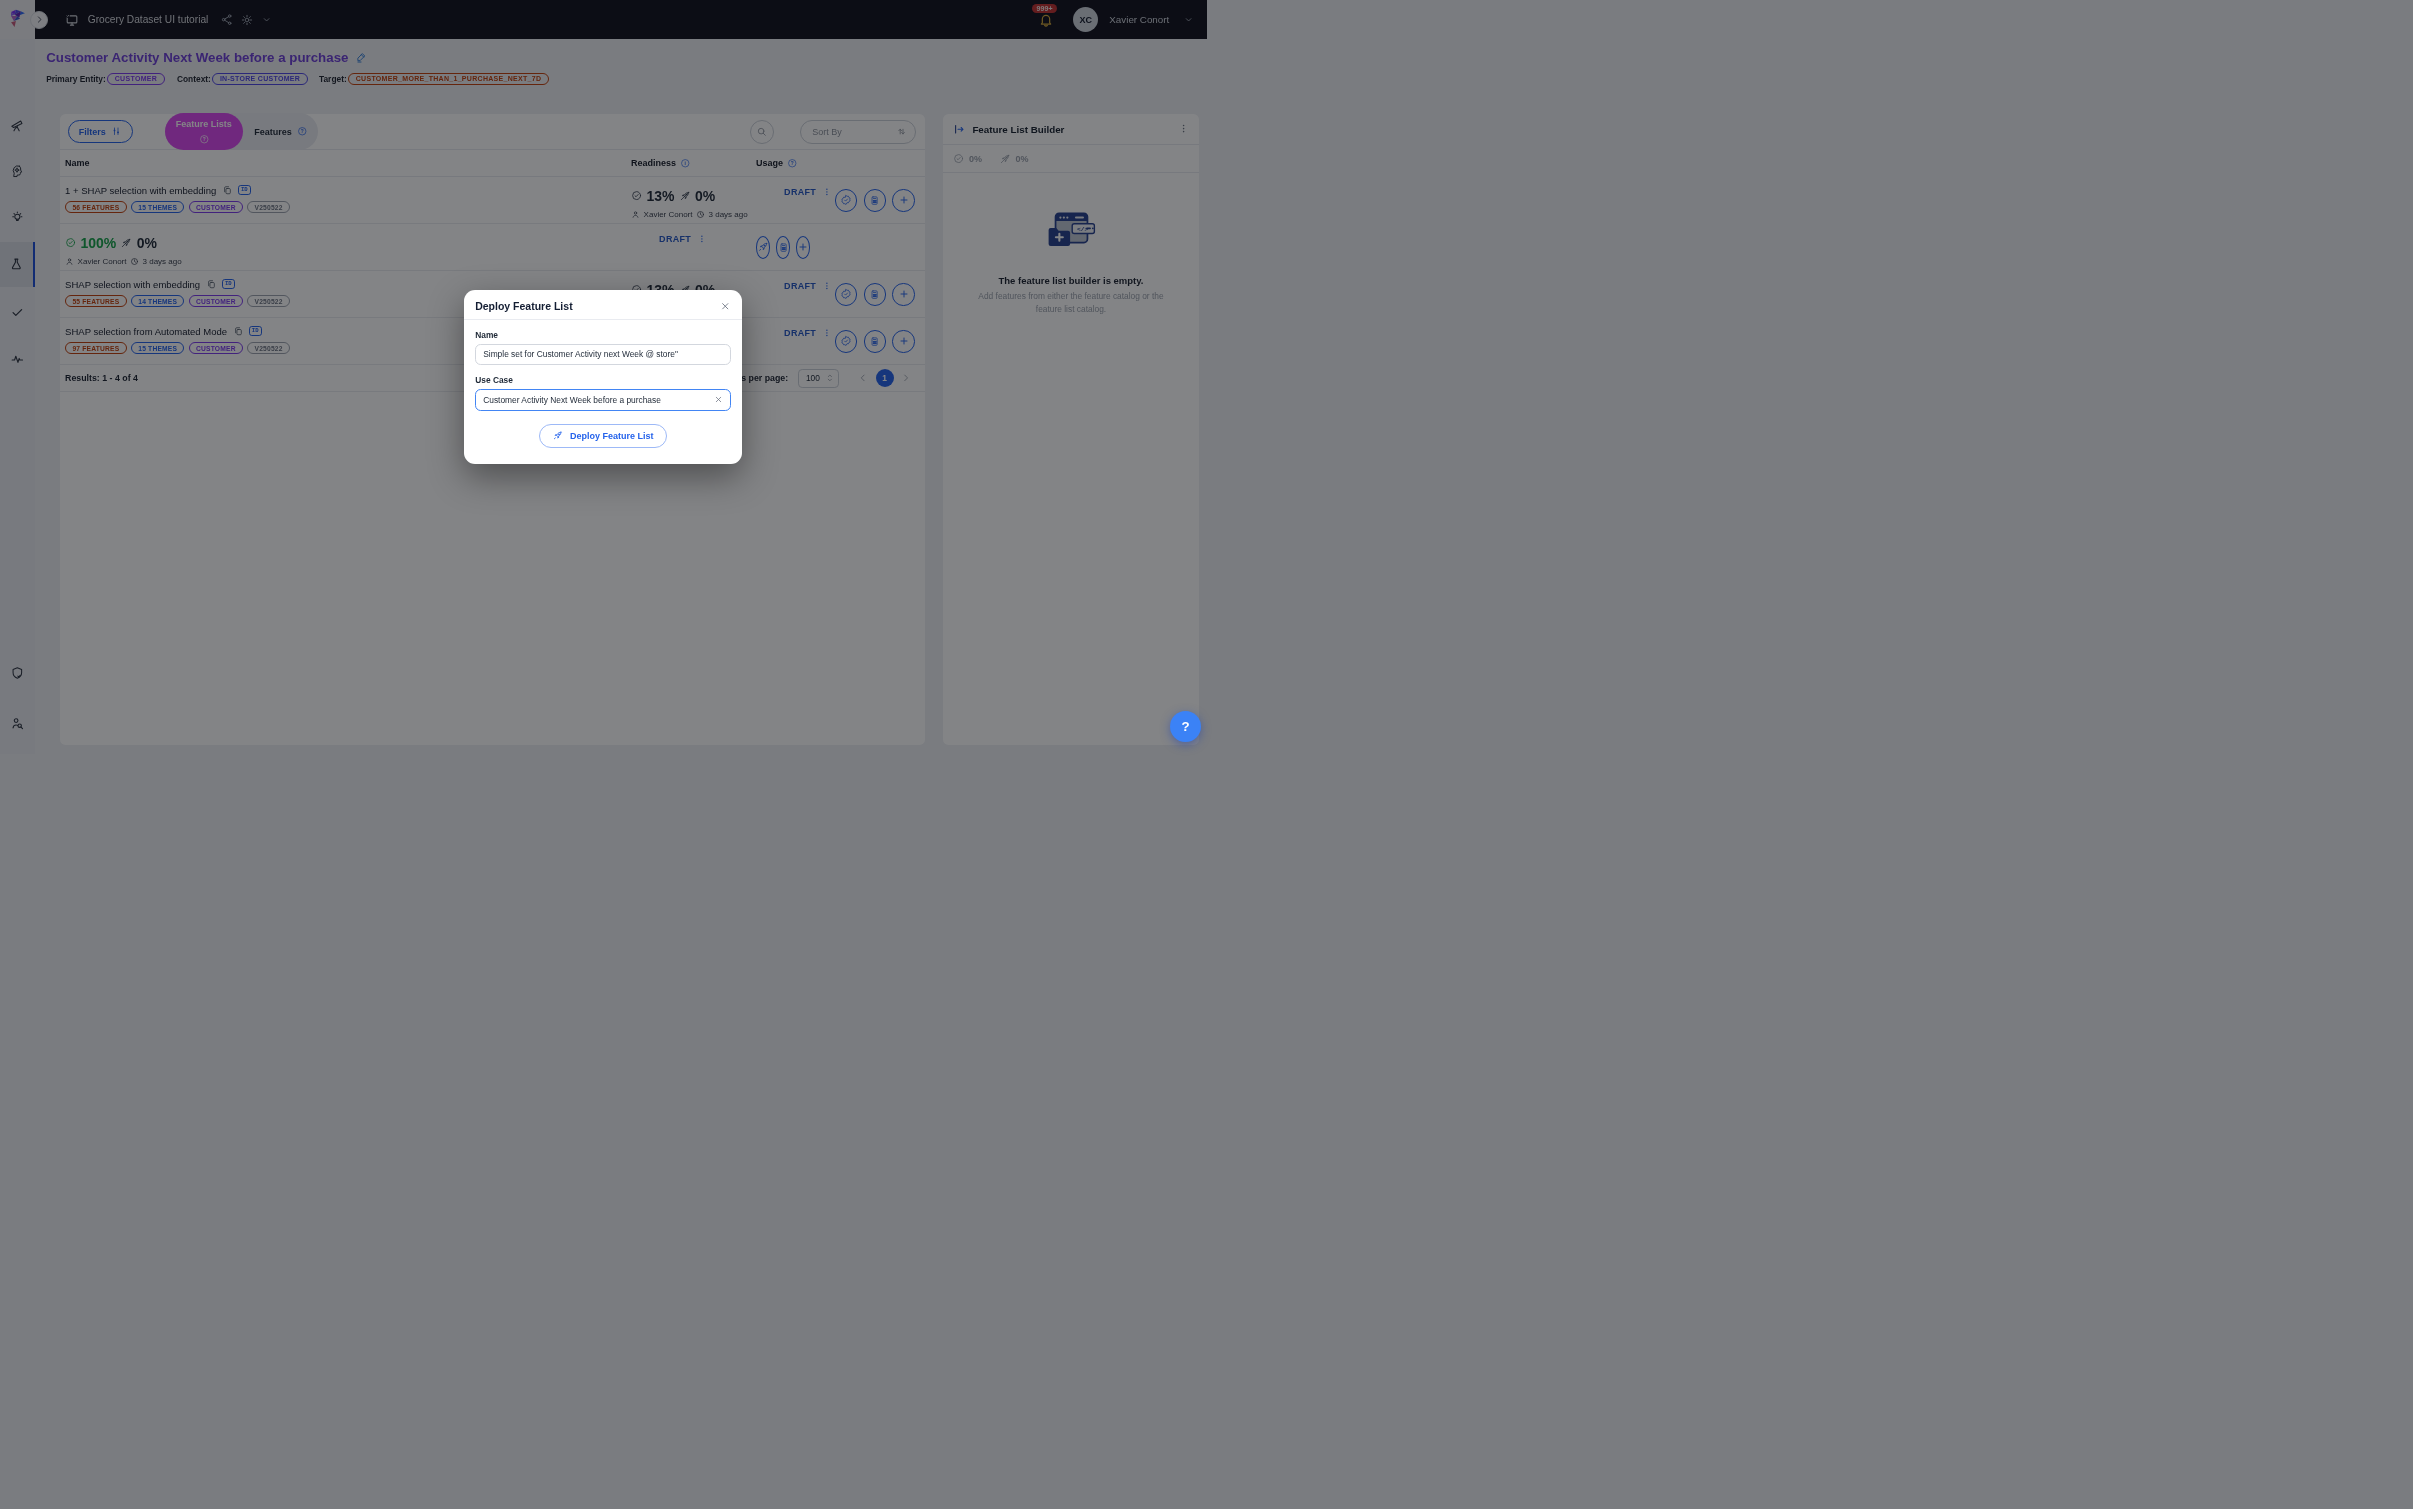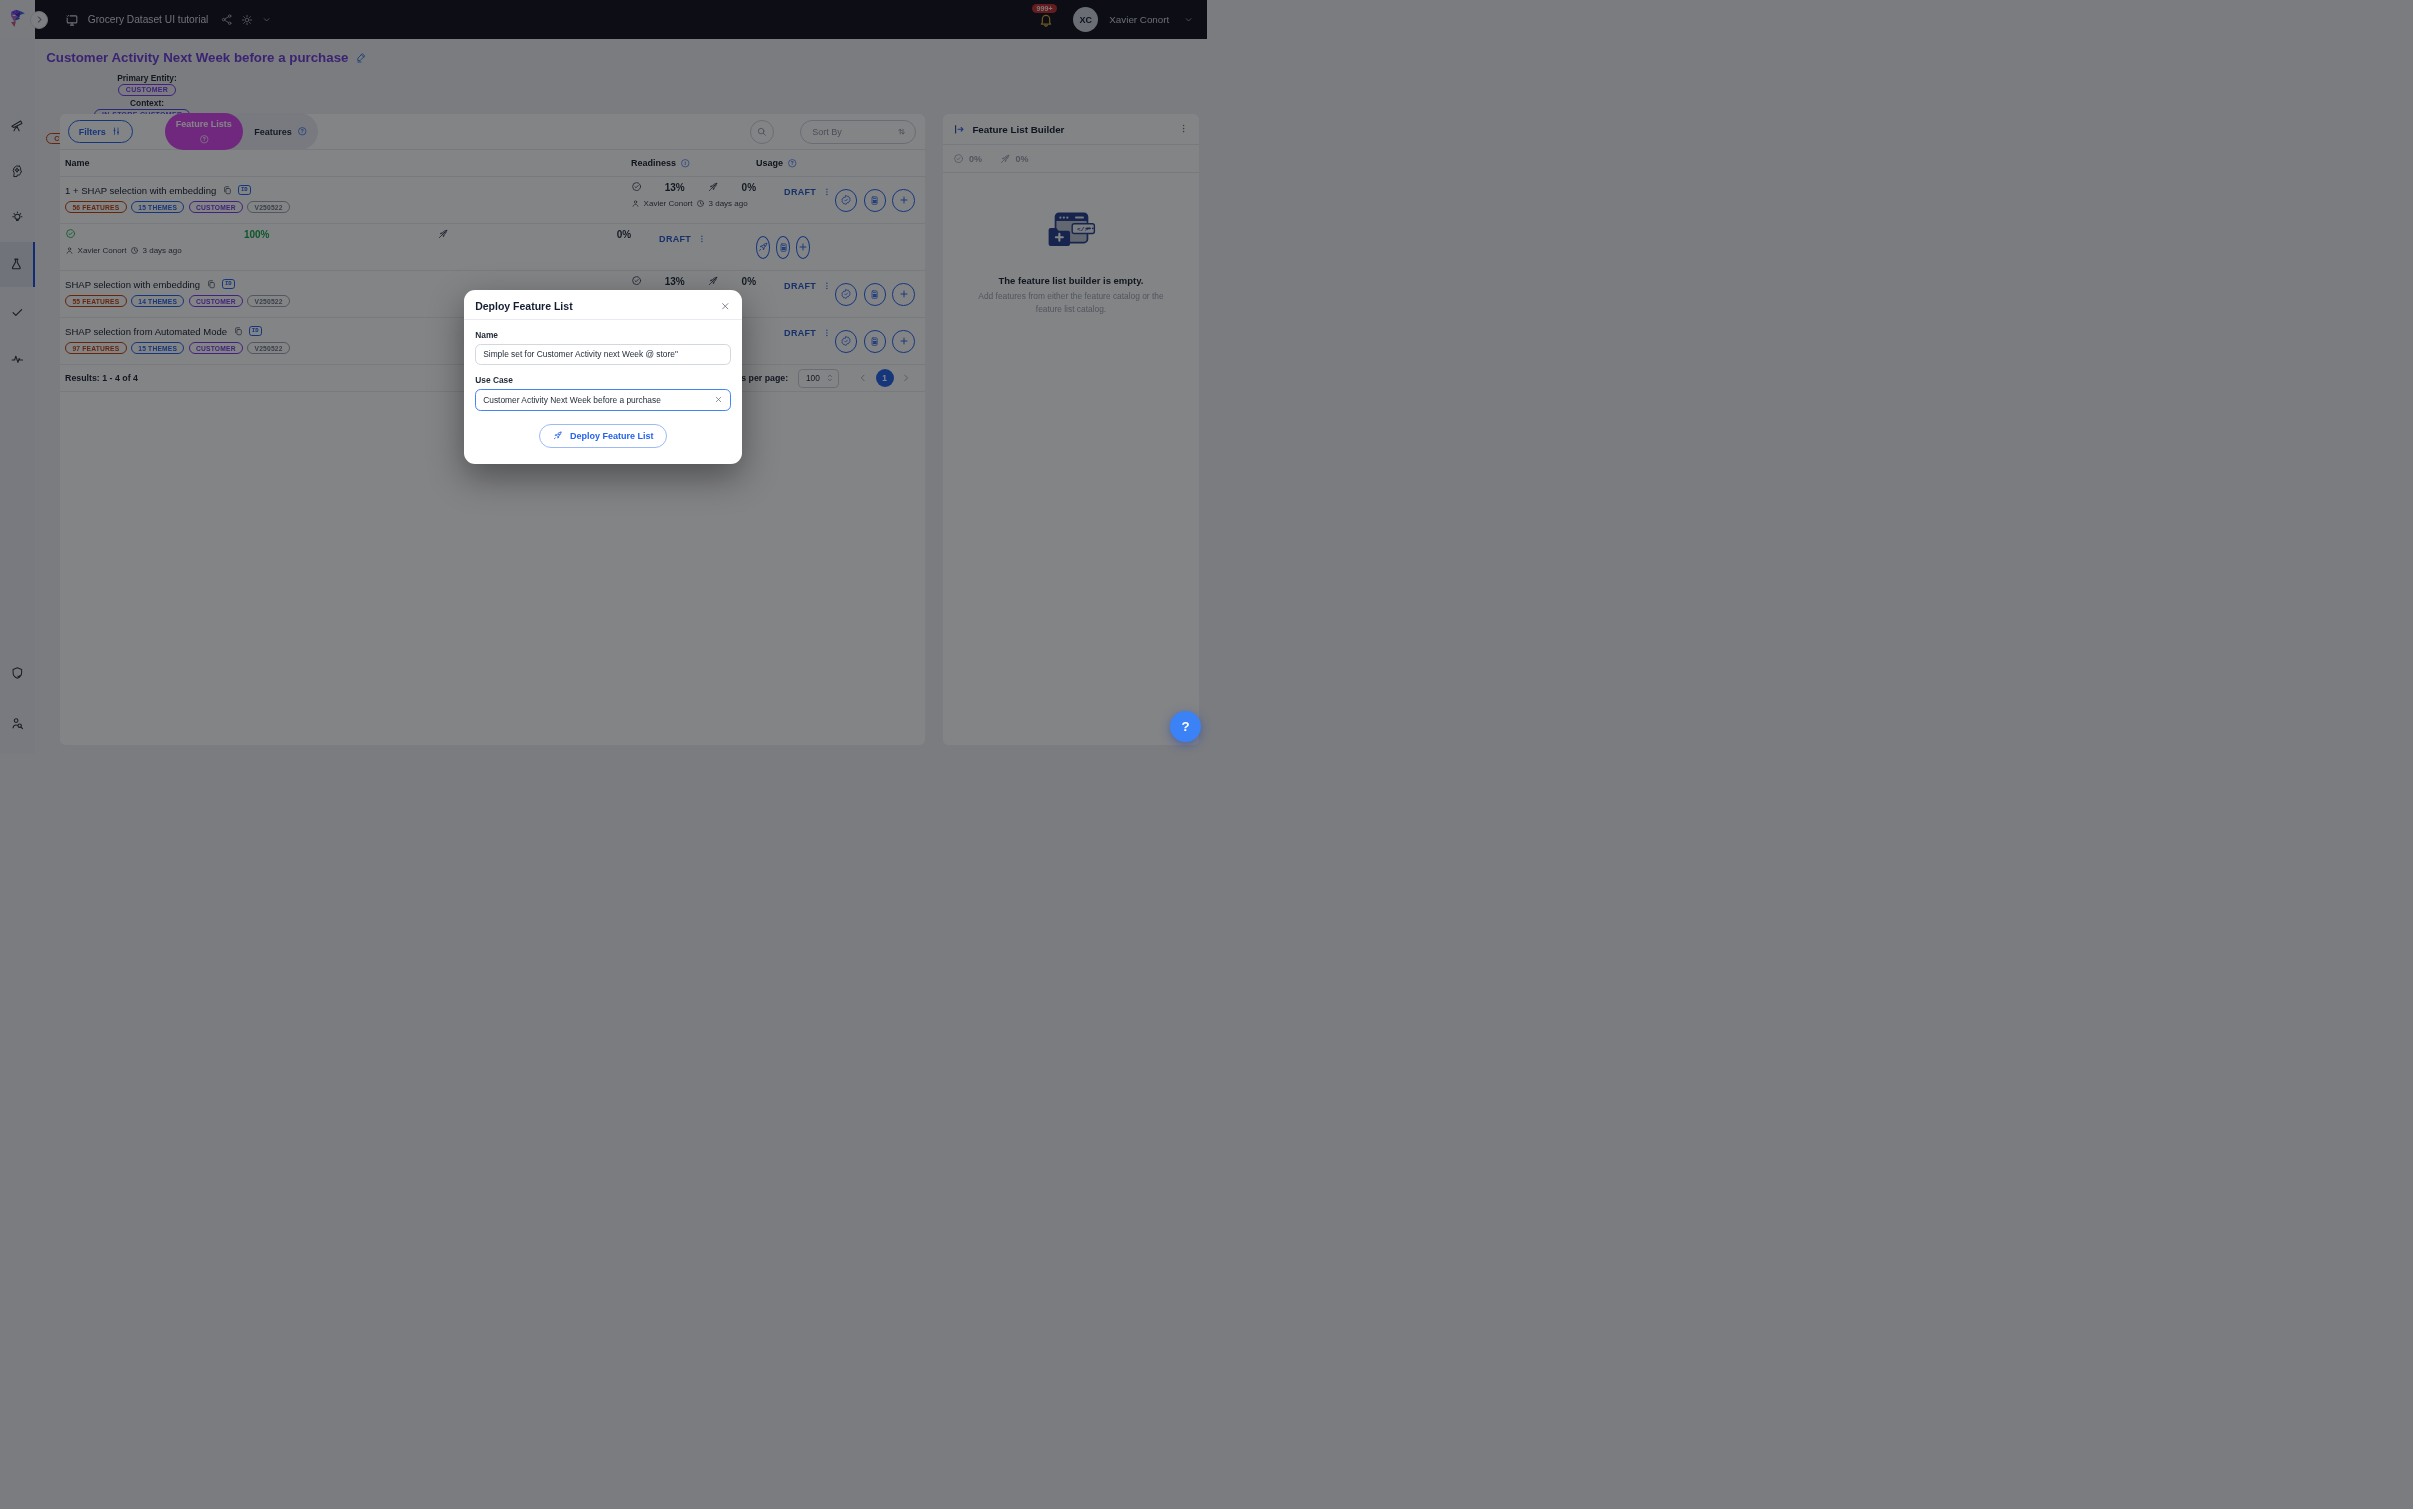--- a/index.html
+++ b/index.html
@@ -25,21 +25,21 @@
 
   
   .sidebar { position:absolute; left:0; top:39px; width:35px; height:715px; background:#e9ebf0; z-index:5; }
   .side-item { position:absolute; left:0; width:35px; height:45px; display:flex; align-items:center; justify-content:center; color:#2b3240; }
   .side-item.active { background:#d9dde4; border-right:2.1px solid #1d4ed8; }
 
   
   .page { position:absolute; left:35px; top:39px; width:1172px; height:715px; }
   .page-title-row { position:absolute; left:11.2px; top:11.2px; display:flex; align-items:center; gap:7px; }
   .page-title { font-size:13.3px; font-weight:bold; color:#6d3fd6; }
-  .meta-row { position:absolute; left:11.2px; top:34px; display:flex; align-items:center; gap:1px;flex-direction:column; }
+  .meta-row { position:absolute; left:11.2px; top:34px; display:flex; align-items:center; gap:1px; }
   .meta-label { font-size:8.4px; font-weight:bold; color:#1f2430; }
   .pill { border-radius:700px; border:0.7px solid; padding:1.4px 7px; font-size:7px; font-weight:bold; letter-spacing:0.3px; background:transparent; }
   .pill.purple { color:#7c3aed; border-color:#7c3aed; }
   .pill.indigo { color:#4f46e5; border-color:#4f46e5; margin-right:9.8px; }
   .pill.rust   { color:#c2410c; border-color:#c2410c; }
   .meta-gap { width:9.8px; }
 
   
   .card { position:absolute; left:24.5px; top:75px; width:865px; height:631px; background:#fff; border-radius:5.6px; }
   .toolbar { display:flex; align-items:center; height:35px; padding:0 8.4px;gap:18px; }
@@ -63,21 +63,21 @@
   .cell-name .nrow { display:flex; align-items:center; gap:5.6px; margin-top:7.7px; }
   .rname { font-size:9.5px; font-weight:normal; color:#141b2b; }
   .idtag { border:1.1px solid #2563eb; color:#2563eb; border-radius:2.8px; font-size:5.6px; font-weight:bold;
     padding:0.7px 2.1px; font-family:"Liberation Mono", monospace; line-height:1.1; }
   .brow { display:flex; align-items:center; gap:4.2px; margin-top:5.6px; }
   .badge { border-radius:700px; border:0.7px solid; padding:1.4px 6.3px; font-size:6.7px; font-weight:bold; letter-spacing:0.2px; }
   .b-orange { color:#c2410c; border-color:#c2410c; }
   .b-blue   { color:#2563eb; border-color:#2563eb; }
   .b-purple { color:#7c3aed; border-color:#7c3aed; }
   .b-gray   { color:#6b7280; border-color:#9ca3af; }
-  .rline { display:flex; align-items:center; gap:4.2px; margin-top:4px; font-size:10px; font-weight:bold; color:#1f2937;justify-content:space-between; }
+  .rline { display:flex; align-items:center; gap:4.2px; margin-top:11px; font-size:14px; font-weight:bold; color:#1f2937; }
   .rline.good .pct1 { color:#16a34a; }
   .oline { display:flex; align-items:center; gap:3.5px; margin-top:6.3px; font-size:8px; color:#39404e; }
   .draft-wrap { display:flex; align-items:flex-start; gap:5.6px; margin-top:9.8px;padding-left:28px; }
   .draft { font-size:9px; font-weight:bold; color:#2457c5; letter-spacing:0.3px; }
   .cell-actions { display:flex; align-items:center; justify-content:flex-end; gap:6.3px; height:47px; padding-right:9.8px; }
   .abtn { width:22.4px; height:22.4px; border-radius:50%; border:0.7px solid #2563eb; background:#fff; color:#2563eb;
     display:flex; align-items:center; justify-content:center; }
 
   .results-row { display:flex; align-items:center; height:27px; border-bottom:0.7px solid #e8eaee; padding:0 9.8px 0 5.6px; }
   .results-text { font-size:8.8px; font-weight:bold; color:#1b2230; flex:1; }

